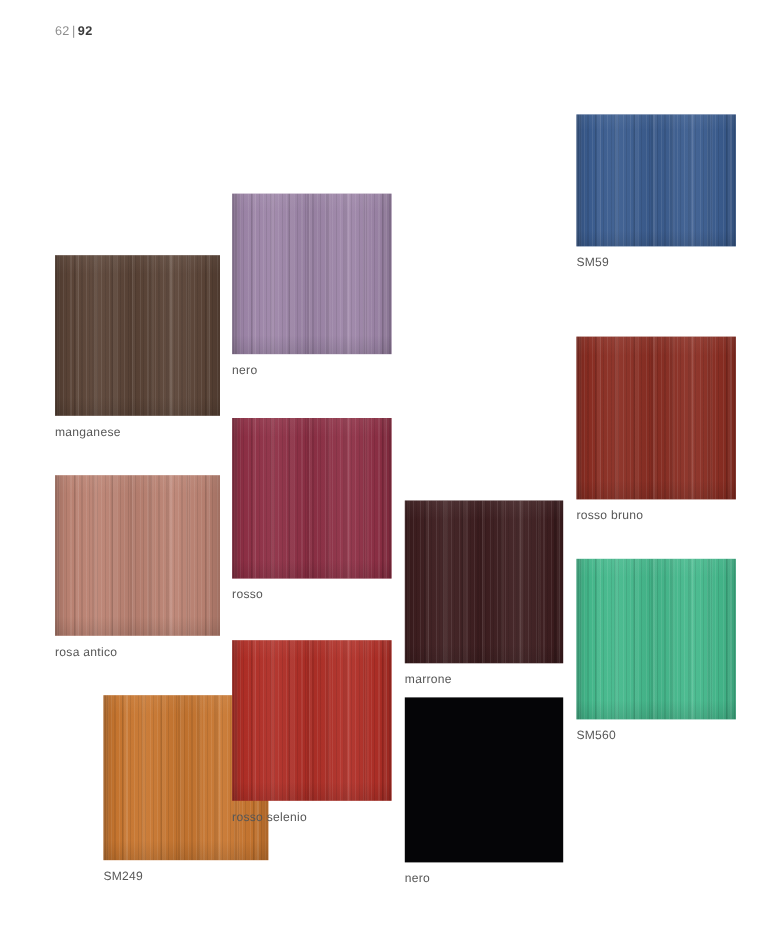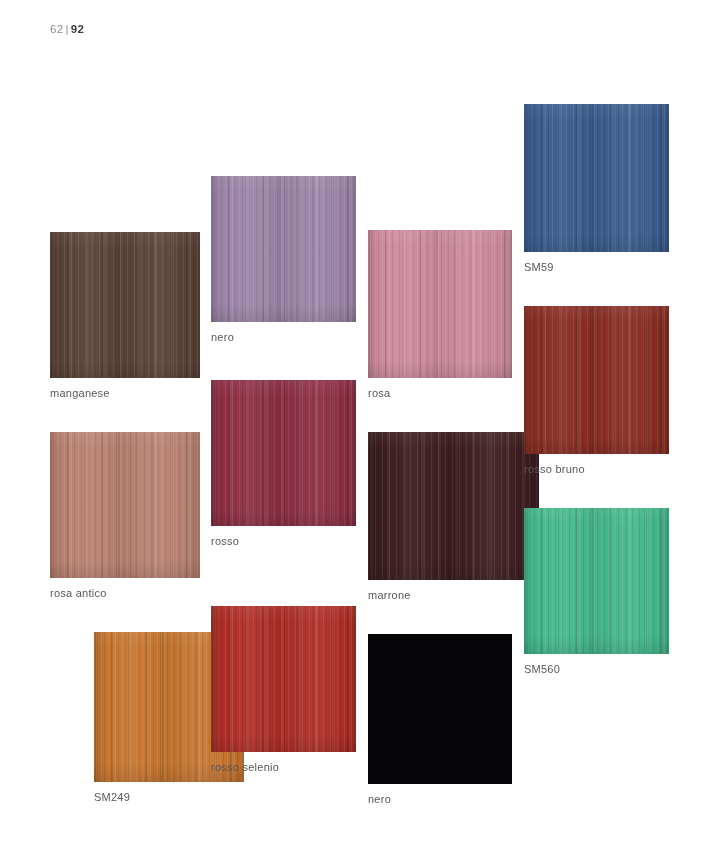--- a/index.html
+++ b/index.html
@@ -132,37 +132,33 @@
       <div class="swatch-label">SM249</div>
     </div>
     <div class="swatch-cell" style="left: 211px; top: 176px; width: 145px; height: 146px;">
       <div class="swatch-chip" style="background-color: rgb(157, 133, 168);"></div>
       <div class="swatch-label">nero</div>
     </div>
     <div class="swatch-cell" style="left: 211px; top: 380px; width: 145px; height: 146px; border-radius: 22px;">
       <div class="swatch-chip" style="background-color: rgb(142, 47, 69);"></div>
       <div class="swatch-label">rosso</div>
     </div>
-    <div class="swatch-cell" style="left: 211px; top: 606px; width: 145px; height: 146px;">
+    <div class="swatch-cell" style="left: 211px; top: 582px; width: 145px; height: 146px;">
       <div class="swatch-chip" style="background-color: rgb(176, 46, 38);"></div>
       <div class="swatch-label">rosso selenio</div>
     </div>
-    <div class="swatch-cell" style="left: 368px; top: 230px; width: 144px; height: 148px;">
-      <div class="swatch-chip" style="background-color: rgb(207, 139, 158);"></div>
-      <div class="swatch-label">rosa</div>
-    </div>
-    <div class="swatch-cell" style="left: 368px; top: 432px; width: 171px; height: 148px;">
+    <div class="swatch-cell" style="left: 368px; top: 455px; width: 144px; height: 148px;">
       <div class="swatch-chip" style="background-color: rgb(61, 29, 31);"></div>
       <div class="swatch-label">marrone</div>
     </div>
     <div class="swatch-cell" style="left: 368px; top: 634px; width: 144px; height: 150px;">
       <div class="swatch-chip flat" style="background-color: rgb(5, 5, 7);"></div>
       <div class="swatch-label">nero</div>
     </div>
-    <div class="swatch-cell" style="left: 524px; top: 104px; width: 145px; height: 148px;">
+    <div class="swatch-cell" style="left: 524px; top: 104px; width: 145px; height: 120px;">
       <div class="swatch-chip" style="background-color: rgb(58, 92, 143);"></div>
       <div class="swatch-label">SM59</div>
     </div>
     <div class="swatch-cell" style="left: 524px; top: 306px; width: 145px; height: 148px;">
       <div class="swatch-chip" style="background-color: rgb(138, 45, 34);"></div>
       <div class="swatch-label">rosso bruno</div>
     </div>
     <div class="swatch-cell" style="left: 524px; top: 508px; width: 145px; height: 146px; border-radius: 10px;">
       <div class="swatch-chip" style="background-color: rgb(68, 185, 140);"></div>
       <div class="swatch-label">SM560</div>

